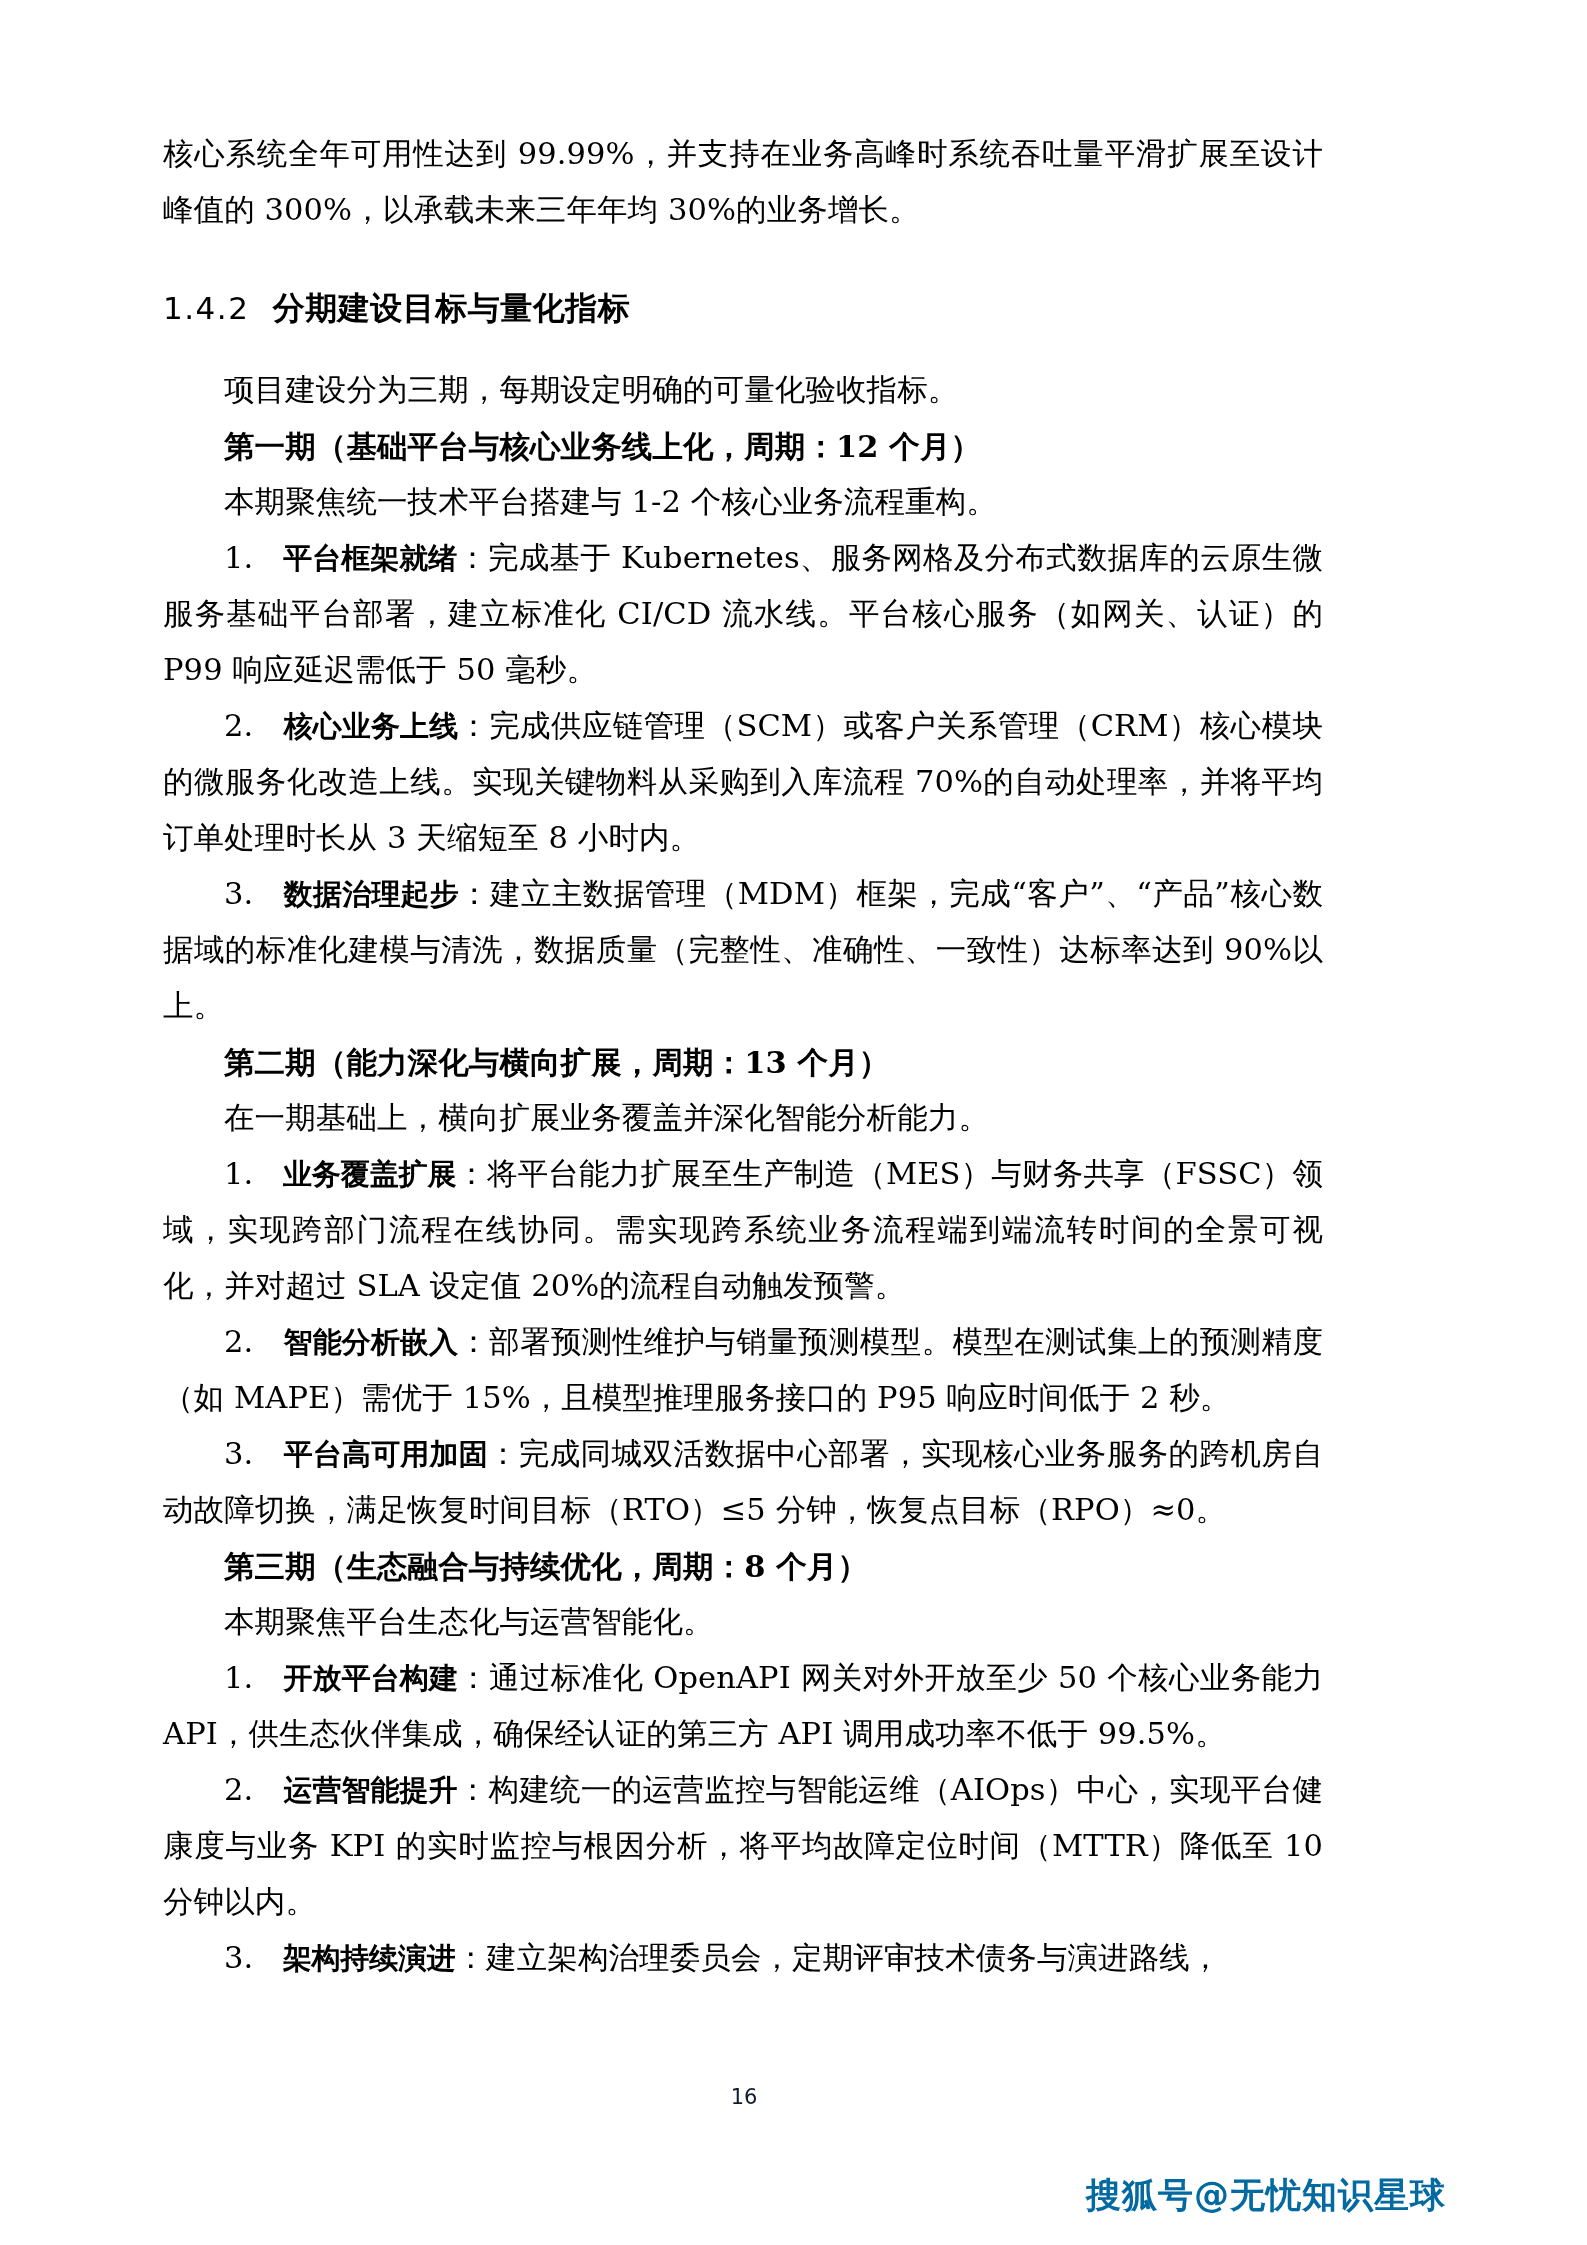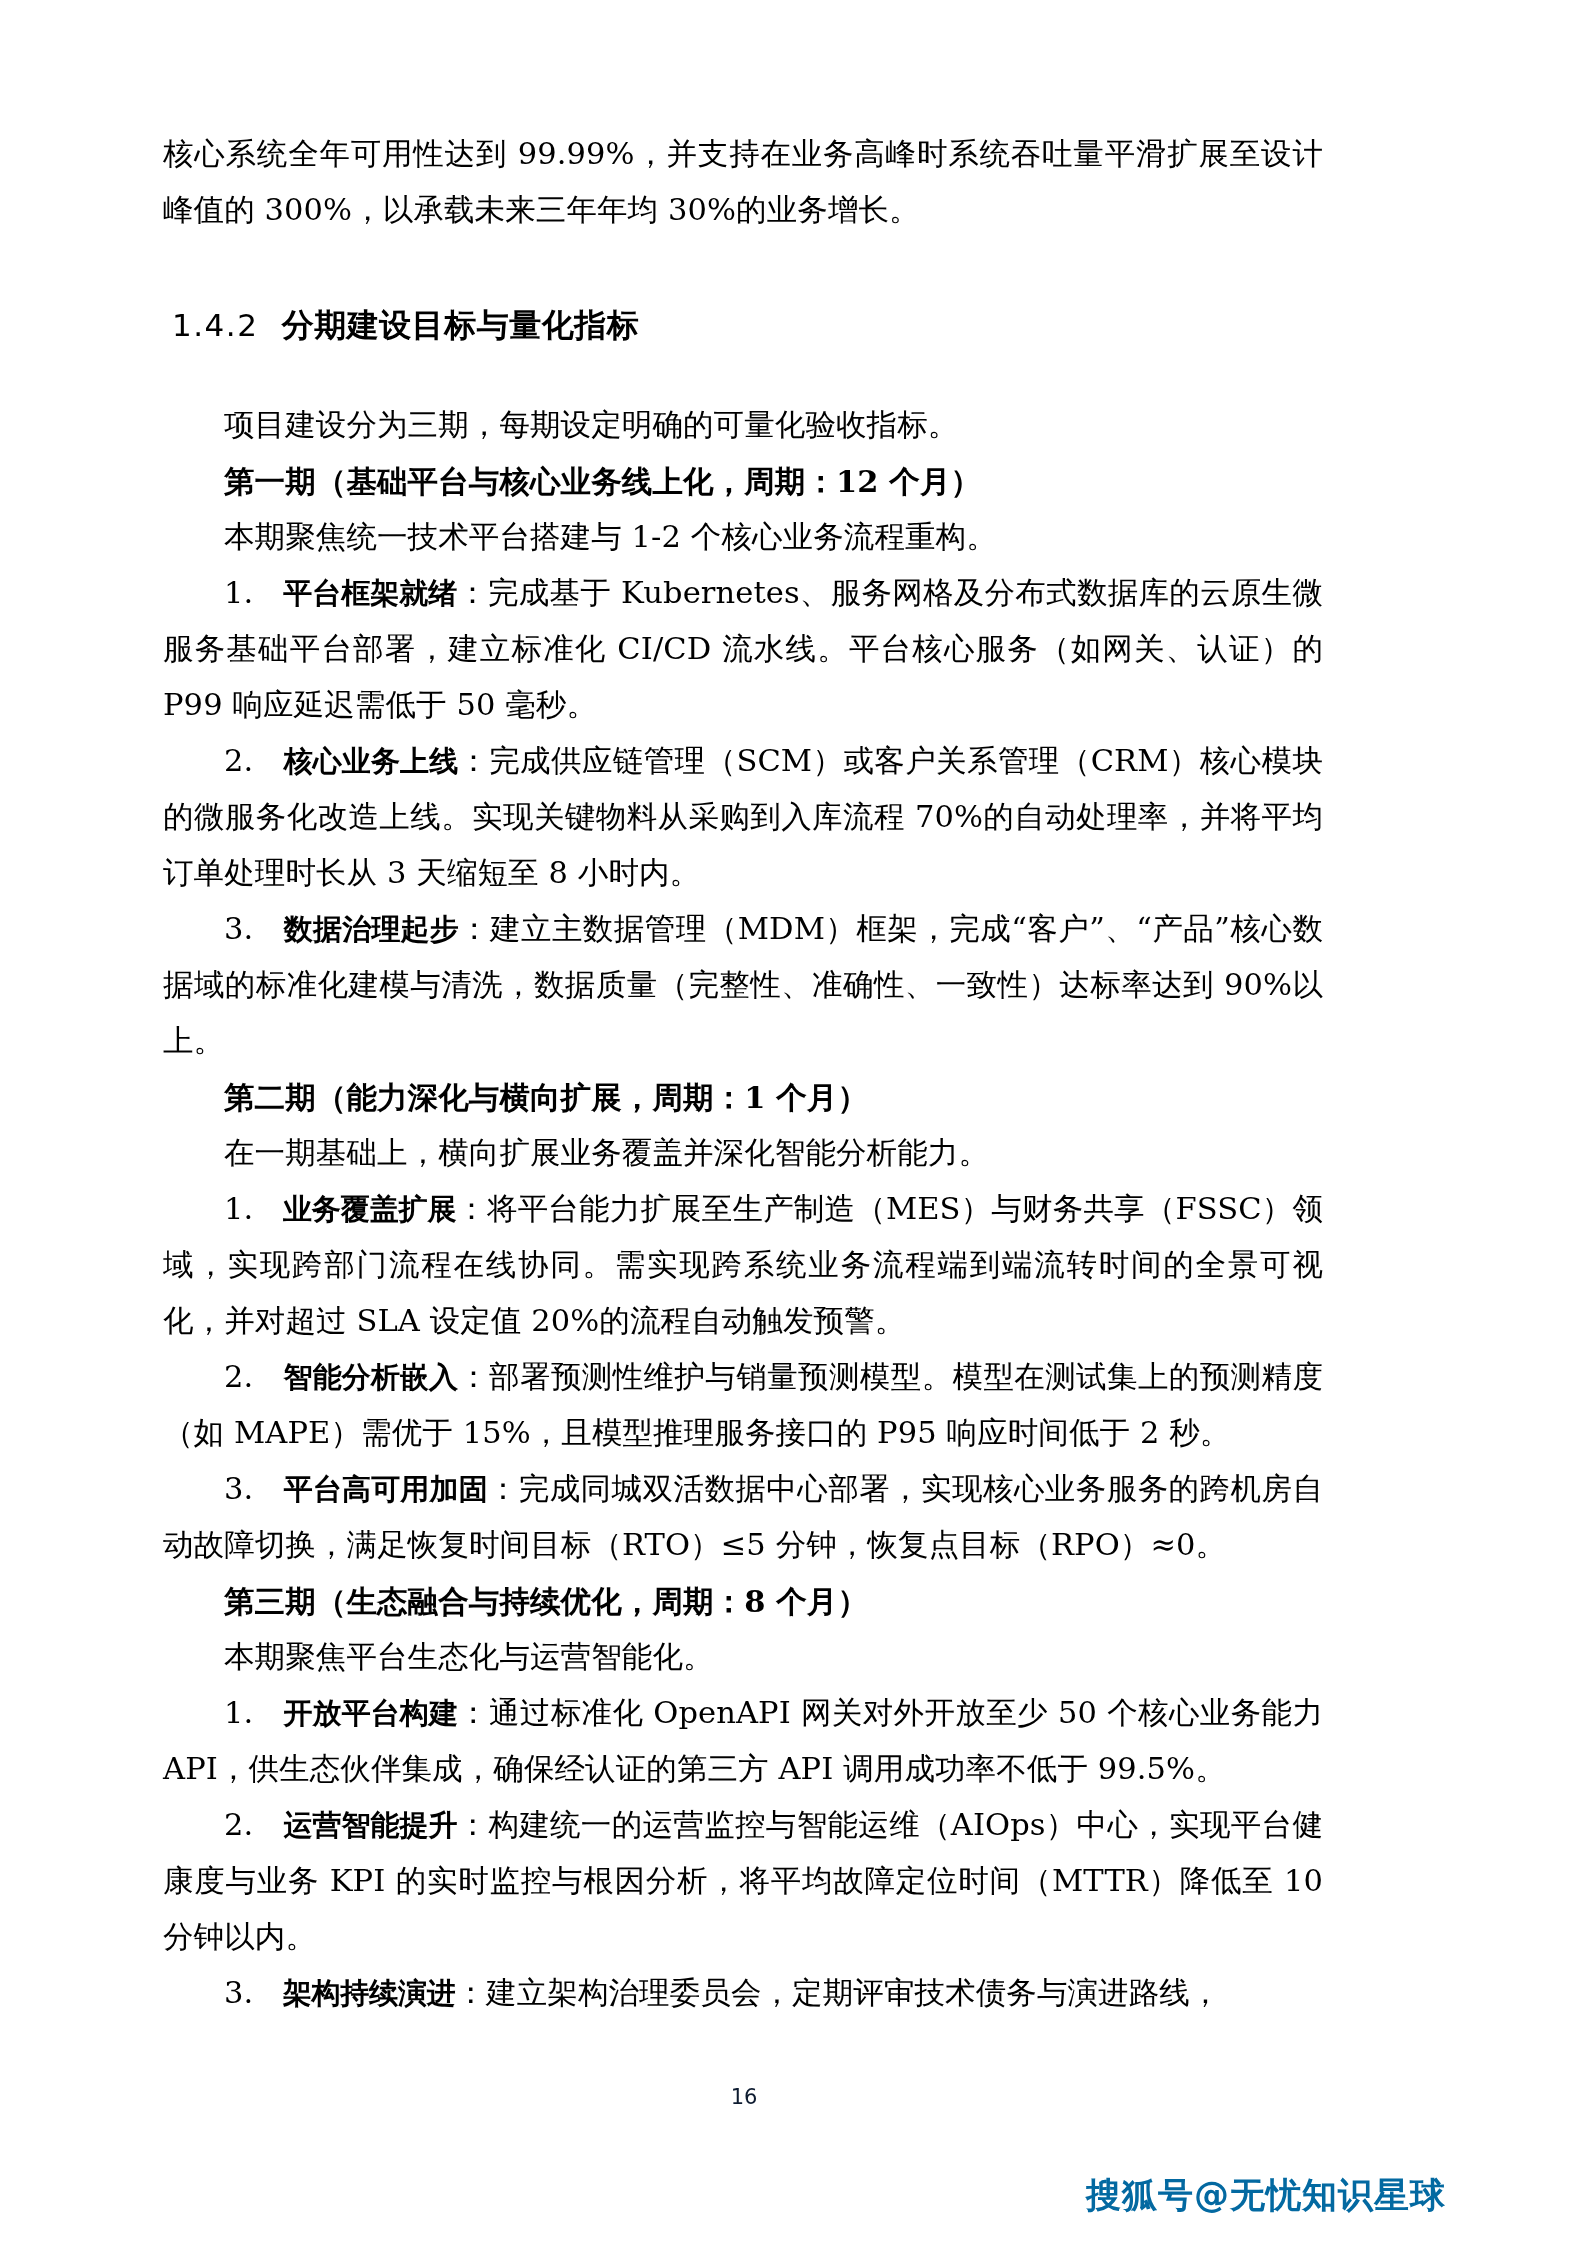--- a/index.html
+++ b/index.html
@@ -38,26 +38,26 @@
   }
   .para.indent {
     text-indent: 61px;
   }
   .para.hang {
     text-indent: 61px;
   }
 
   
   .h2 {
-    margin: 9px;
+    margin: 0;
     padding: 0;
     font-family: "DejaVu Sans", "Liberation Sans", sans-serif;
     font-weight: bold;
     font-size: 32px;
-    line-height: 65px;
+    line-height: 48px;
     letter-spacing: 0.5px;
   }
   .h2 .num {
     font-weight: normal;
     letter-spacing: 1.5px;
     font-size: 31px;
   }
   .h2 .ttl {
     font-weight: bold;
   }
@@ -140,21 +140,21 @@
     </p>
 
     <p class="para hang">
       <span class="num-marker">2.</span><span>&nbsp;&nbsp;&nbsp;</span><span class="lead">核心业务上线</span><span>：完成供应链管理（SCM）或客户关系管理（CRM）核心模块的微服务化改造上线。实现关键物料从采购到入库流程 70%的自动处理率，并将平均订单处理时长从 3 天缩短至 8 小时内。</span>
     </p>
 
     <p class="para hang">
       <span class="num-marker">3.</span><span>&nbsp;&nbsp;&nbsp;</span><span class="lead">数据治理起步</span><span>：建立主数据管理（MDM）框架，完成“客户”、“产品”核心数据域的标准化建模与清洗，数据质量（完整性、准确性、一致性）达标率达到 90%以上。</span>
     </p>
 
-    <p class="para indent phase">第二期（能力深化与横向扩展，周期：1 个月）</p>
+    <p class="para indent phase">第二期（能力深化与横向扩展，周期：13 个月）</p>
     <p class="para indent">在一期基础上，横向扩展业务覆盖并深化智能分析能力。</p>
 
     <p class="para hang">
       <span class="num-marker">1.</span><span>&nbsp;&nbsp;&nbsp;</span><span class="lead">业务覆盖扩展</span><span>：将平台能力扩展至生产制造（MES）与财务共享（FSSC）领域，实现跨部门流程在线协同。需实现跨系统业务流程端到端流转时间的全景可视化，并对超过 SLA 设定值 20%的流程自动触发预警。</span>
     </p>
 
     <p class="para hang">
       <span class="num-marker">2.</span><span>&nbsp;&nbsp;&nbsp;</span><span class="lead">智能分析嵌入</span><span>：部署预测性维护与销量预测模型。模型在测试集上的预测精度（如 MAPE）需优于 15%，且模型推理服务接口的 P95 响应时间低于 2 秒。</span>
     </p>
 

